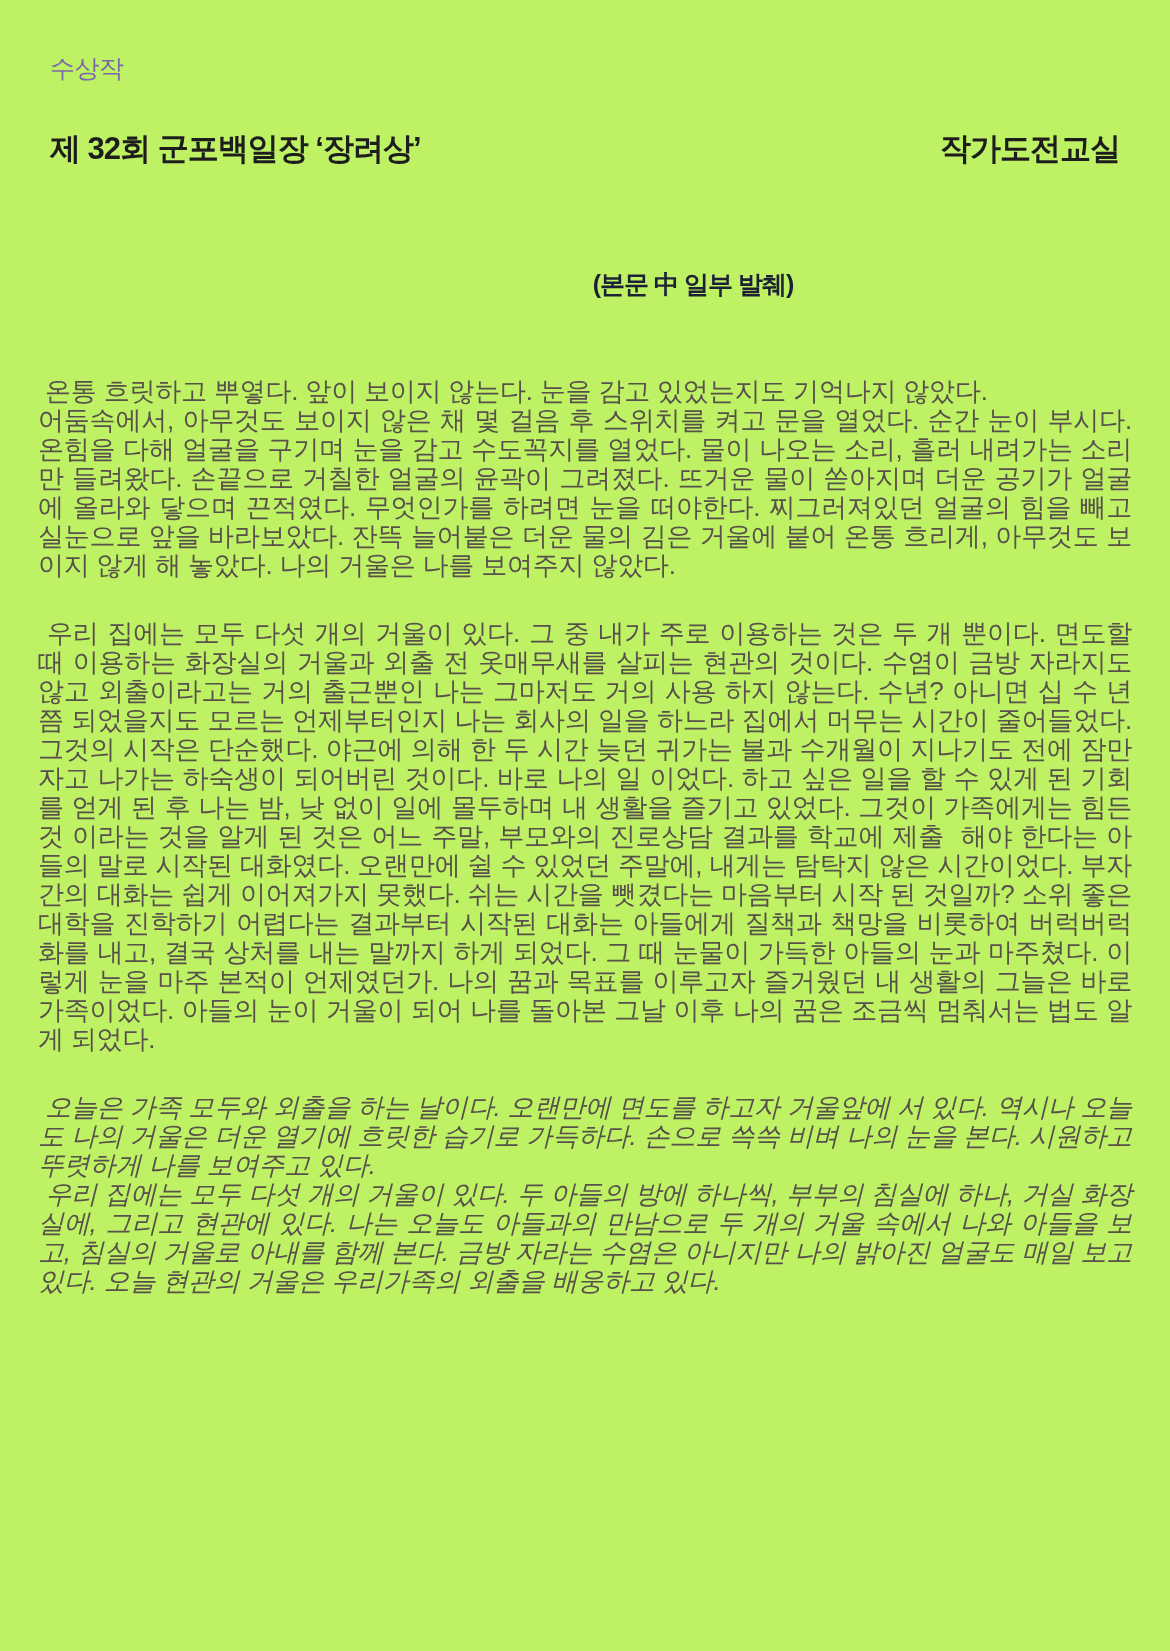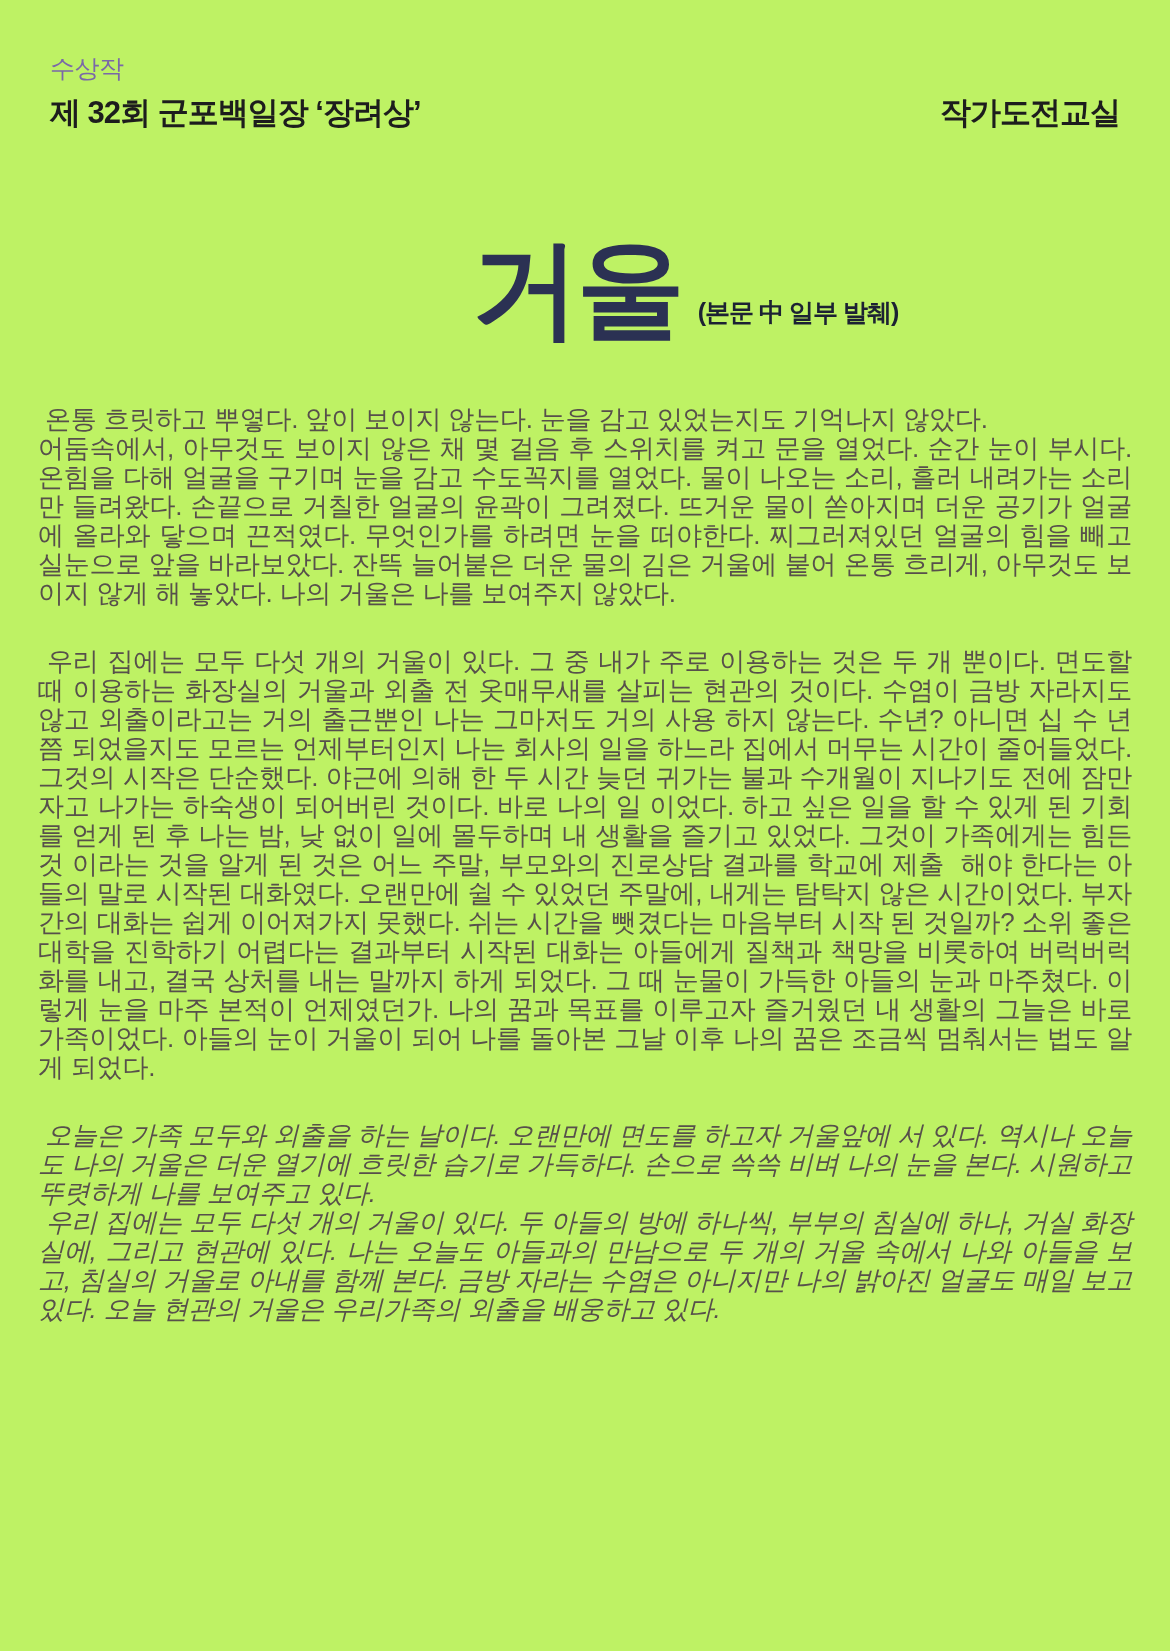--- a/index.html
+++ b/index.html
@@ -29,20 +29,21 @@
     display: flex;
     justify-content: space-between;
     align-items: baseline;
     margin-top: 7px;
   }
   .contest-title, .class-name {
     font-size: 31px;
     font-weight: 700;
     color: #1d1d1d;
     letter-spacing: -1px;
+    margin-top: 36px;
   }
 
   
   .title-block {
     margin-top: 98px;
     display: flex;
     justify-content: center;
   }
   .title-inner {
     display: flex;
@@ -102,21 +103,20 @@
   <div class="header">
     <div class="award-tag">수상작</div>
     <div class="header-row">
       <div class="contest-title">제 32회 군포백일장 ‘장려상’</div>
       <div class="class-name">작가도전교실</div>
     </div>
   </div>
 
   <div class="title-block">
     <div class="title-inner">
-      <h1 class="essay-title">거울</h1>
       <div class="essay-subtitle">(본문 中 일부 발췌)</div>
     </div>
   </div>
 
 
   <div class="essay-body" id="essay-body">
       <p> 온통 흐릿하고 뿌옇다. 앞이 보이지 않는다. 눈을 감고 있었는지도 기억나지 않았다.<br>어둠속에서, 아무것도 보이지 않은 채 몇 걸음 후 스위치를 켜고 문을 열었다. 순간 눈이 부시다. 온힘을 다해 얼굴을 구기며 눈을 감고 수도꼭지를 열었다. 물이 나오는 소리, 흘러 내려가는 소리만 들려왔다. 손끝으로 거칠한 얼굴의 윤곽이 그려졌다. 뜨거운 물이 쏟아지며 더운 공기가 얼굴에 올라와 닿으며 끈적였다. 무엇인가를 하려면 눈을 떠야한다. 찌그러져있던 얼굴의 힘을 빼고 실눈으로 앞을 바라보았다. 잔뜩 늘어붙은 더운 물의 김은 거울에 붙어 온통 흐리게, 아무것도 보이지 않게 해 놓았다. 나의 거울은 나를 보여주지 않았다.</p>
       <p> 우리 집에는 모두 다섯 개의 거울이 있다. 그 중 내가 주로 이용하는 것은 두 개 뿐이다. 면도할 때 이용하는 화장실의 거울과 외출 전 옷매무새를 살피는 현관의 것이다. 수염이 금방 자라지도 않고 외출이라고는 거의 출근뿐인 나는 그마저도 거의 사용 하지 않는다. 수년? 아니면 십 수 년쯤 되었을지도 모르는 언제부터인지 나는 회사의 일을 하느라 집에서 머무는 시간이 줄어들었다. 그것의 시작은 단순했다. 야근에 의해 한 두 시간 늦던 귀가는 불과 수개월이 지나기도 전에 잠만 자고 나가는 하숙생이 되어버린 것이다. 바로 나의 일 이었다. 하고 싶은 일을 할 수 있게 된 기회를 얻게 된 후 나는 밤, 낮 없이 일에 몰두하며 내 생활을 즐기고 있었다. 그것이 가족에게는 힘든 것 이라는 것을 알게 된 것은 어느 주말, 부모와의 진로상담 결과를 학교에 제출  해야 한다는 아들의 말로 시작된 대화였다. 오랜만에 쉴 수 있었던 주말에, 내게는 탐탁지 않은 시간이었다. 부자간의 대화는 쉽게 이어져가지 못했다. 쉬는 시간을 뺏겼다는 마음부터 시작 된 것일까? 소위 좋은 대학을 진학하기 어렵다는 결과부터 시작된 대화는 아들에게 질책과 책망을 비롯하여 버럭버럭 화를 내고, 결국 상처를 내는 말까지 하게 되었다. 그 때 눈물이 가득한 아들의 눈과 마주쳤다. 이렇게 눈을 마주 본적이 언제였던가. 나의 꿈과 목표를 이루고자 즐거웠던 내 생활의 그늘은 바로 가족이었다. 아들의 눈이 거울이 되어 나를 돌아본 그날 이후 나의 꿈은 조금씩 멈춰서는 법도 알게 되었다.</p>
       <p> 오늘은 가족 모두와 외출을 하는 날이다. 오랜만에 면도를 하고자 거울앞에 서 있다. 역시나 오늘도 나의 거울은 더운 열기에 흐릿한 습기로 가득하다. 손으로 쓱쓱 비벼 나의 눈을 본다. 시원하고 뚜렷하게 나를 보여주고 있다.<br> 우리 집에는 모두 다섯 개의 거울이 있다. 두 아들의 방에 하나씩, 부부의 침실에 하나, 거실 화장실에, 그리고 현관에 있다. 나는 오늘도 아들과의 만남으로 두 개의 거울 속에서 나와 아들을 보고, 침실의 거울로 아내를 함께 본다. 금방 자라는 수염은 아니지만 나의 밝아진 얼굴도 매일 보고 있다. 오늘 현관의 거울은 우리가족의 외출을 배웅하고 있다.</p>
     </div>

